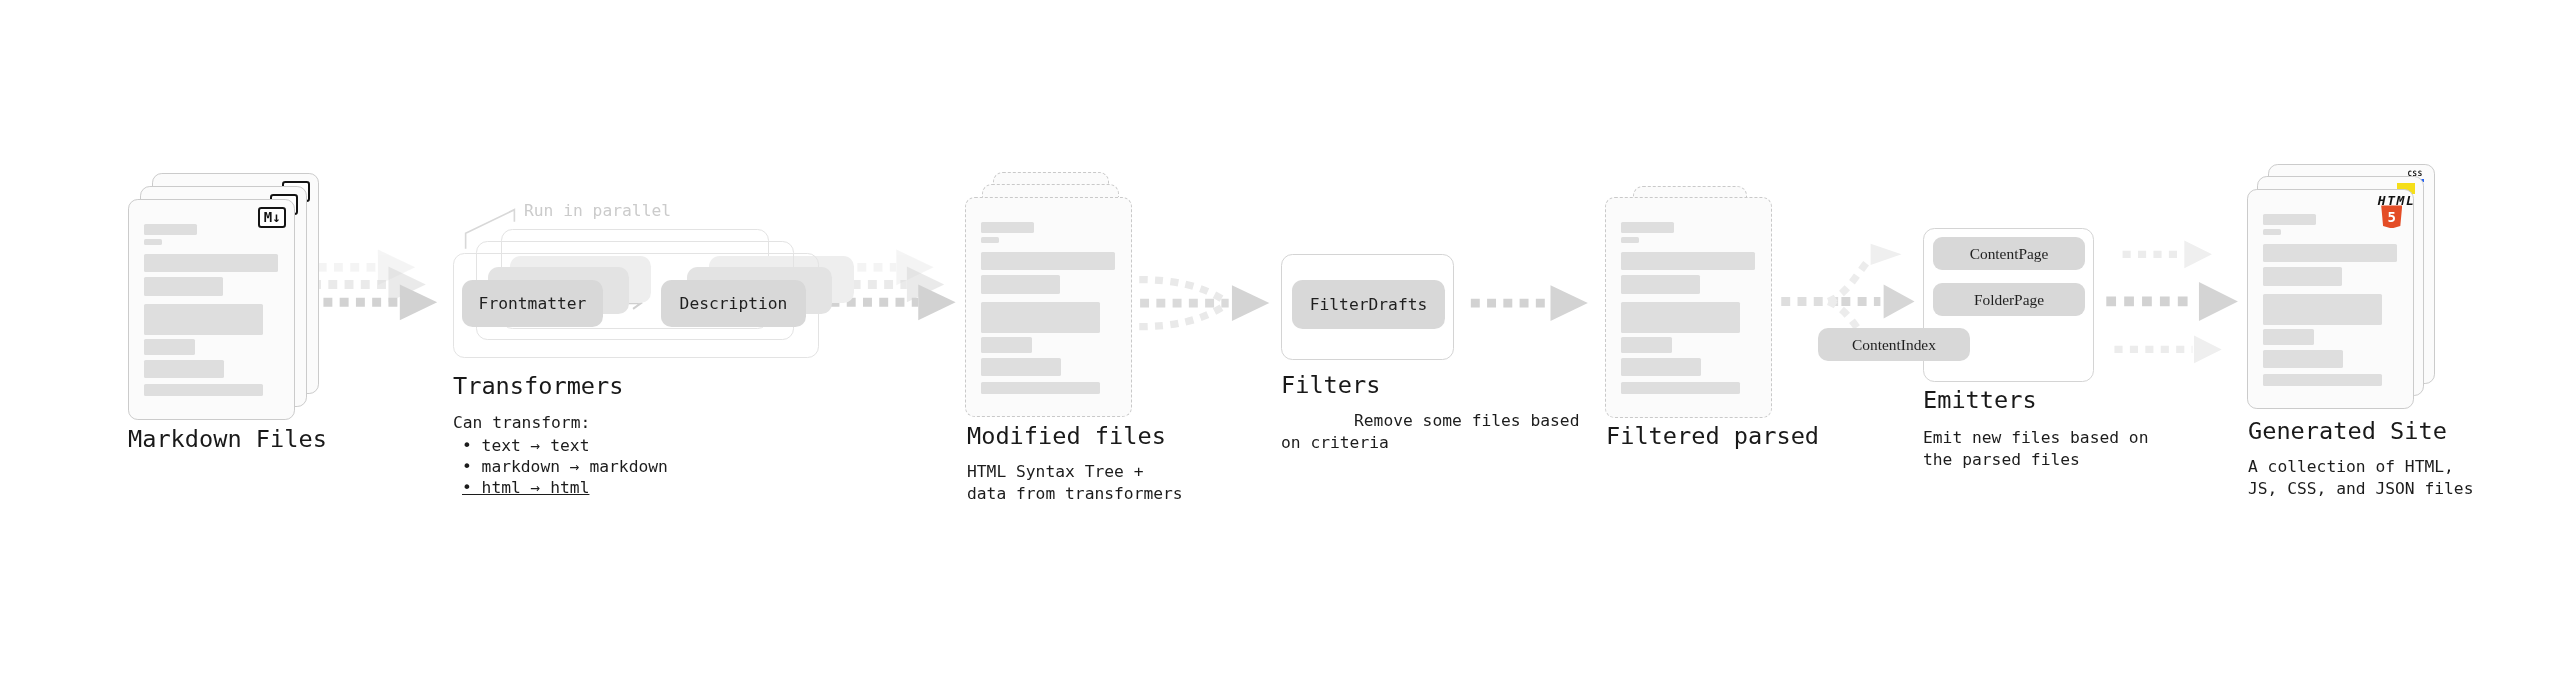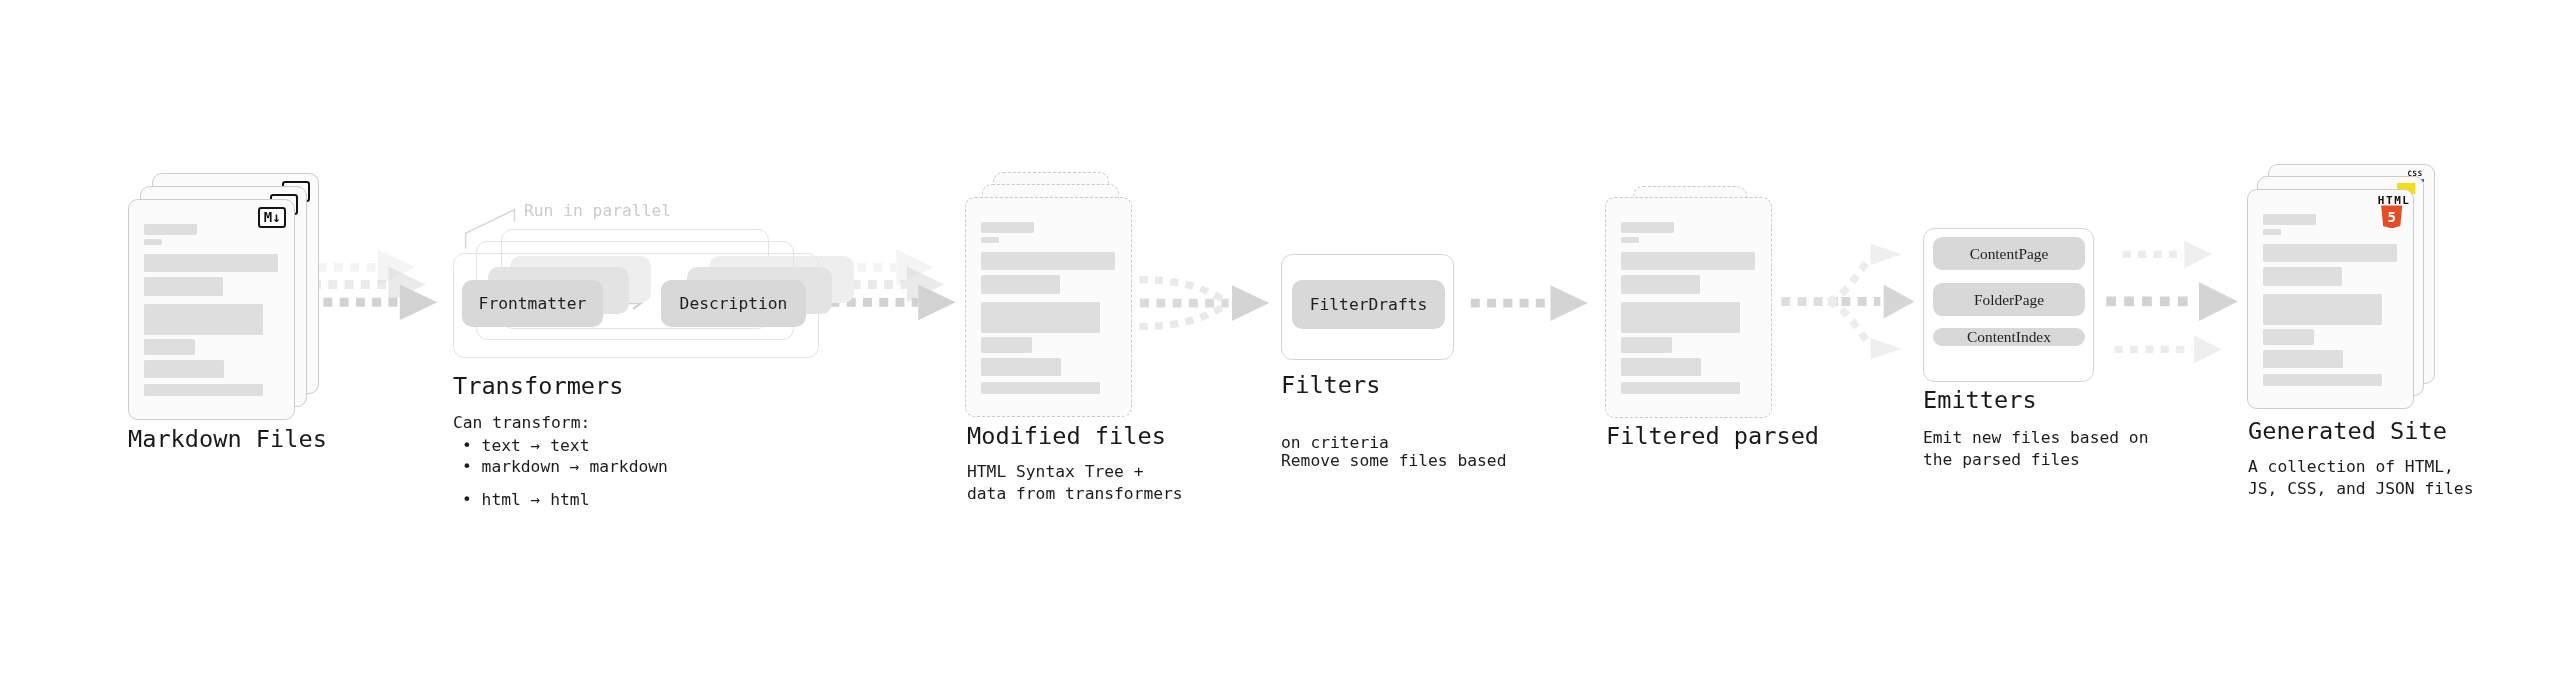--- a/index.html
+++ b/index.html
@@ -30,21 +30,21 @@
   .pill.echo2{background:#eeeeee;}
   .pill.small{font-size:15.4px;border-radius:9px;font-family:Liberation Serif, serif;}
   .tbox{position:absolute;border:1.6px solid #e3e3e3;border-radius:11.4px;box-sizing:border-box;}
   .fbox{position:absolute;border:1.6px solid #d4d4d4;border-radius:11.4px;background:#ffffff;box-sizing:border-box;}
   
   .gs-badge-css{position:absolute;top:4.9px;right:9.8px;text-align:center;}
   .css-word{font-size:7.3px;font-weight:bold;letter-spacing:0.8px;color:#111;line-height:8.1px;display:block;}
   .css-bar{width:18px;height:3.3px;background:#2965f1;margin-top:0.8px;}
   .gs-badge-js{position:absolute;top:5.7px;right:8.1px;width:18px;height:11.4px;background:#f5de19;}
   .gs-badge-html{position:absolute;top:5.7px;right:7.3px;width:28px;text-align:center;}
-  .html-word{font-size:11px;font-weight:bold;letter-spacing:1.6px;color:#111;line-height:9px;display:block;}
+  .html-word{font-size:13px;font-weight:bold;letter-spacing:1.6px;color:#111;line-height:9px;display:block;font-style:italic;}
   .gs-shield{
     width:21px;height:23px;margin:0.8px auto 0;background:#e44d26;
     clip-path:polygon(0 0,100% 0,91% 89%,50% 100%,9% 89%);
     display:flex;align-items:center;justify-content:center;color:#fff;font-weight:bold;font-size:14px;
   }
 </style>
 </head>
 <body>
 
 <div class="canvas">
@@ -148,21 +148,21 @@
     <div class="pill echo1" style="left:488px;top:267px;width:141px;height:47px;"></div>
     <div class="pill echo1" style="left:687px;top:267px;width:145px;height:47px;"></div>
     <div class="tbox" style="left:453px;top:253px;width:366px;height:105px;"></div>
     <div class="pill" style="left:462px;top:280px;width:141px;height:47px;">Frontmatter</div>
     <div class="pill" style="left:661px;top:280px;width:145px;height:47px;">Description</div>
     <div class="note" style="left:524px;top:201px;">Run in parallel</div>
     <div class="stage-title" style="left:453px;top:373px;">Transformers</div>
     <div class="stage-desc" style="left:453px;top:413px;">Can transform:</div>
     <div class="stage-desc" style="left:462px;top:436px;">• text → text</div>
     <div class="stage-desc" style="left:462px;top:457px;">• markdown → markdown</div>
-    <div class="stage-desc" style="left:462px;top:490px;">• html → html</div>
+    <div class="stage-desc" style="left:462px;top:478px;text-decoration:underline;">• html → html</div>
   </div>
 
   <div>
     <div class="doc dashed" style="left:993px;top:172px;width:116px;height:224px;"></div>
     <div class="doc dashed" style="left:982px;top:184px;width:137px;height:224px;"></div>
     <div class="doc dashed" style="left:965px;top:197px;height:220px;">
       <div>
           <div class="sk" style="width: 53px; height: 10.6px; margin-top: 24.4px;"></div>
           <div class="sk" style="width: 18.7px; height: 5.7px; margin-top: 4.1px;"></div>
           <div class="sk" style="width: 134px; height: 18px; margin-top: 9px;"></div>
@@ -175,21 +175,21 @@
     </div>
     <div class="stage-title" style="left:967px;top:423px;">Modified files</div>
     <div class="stage-desc" style="left:967px;top:462px;">HTML Syntax Tree +</div>
     <div class="stage-desc" style="left:967px;top:484px;">data from transformers</div>
   </div>
 
   <div>
     <div class="fbox" style="left:1281px;top:254px;width:173px;height:106px;"></div>
     <div class="pill" style="left:1292px;top:280px;width:153px;height:49px;">FilterDrafts</div>
     <div class="stage-title" style="left:1281px;top:372px;">Filters</div>
-    <div class="stage-desc" style="left:1281px;top:411px;margin-top:40px;">Remove some files based</div>
+    <div class="stage-desc" style="left:1354px;top:411px;">Remove some files based</div>
     <div class="stage-desc" style="left:1281px;top:433px;">on criteria</div>
   </div>
 
   <div>
     <div class="doc dashed" style="left:1633px;top:186px;width:114px;height:224px;"></div>
     <div class="doc dashed" style="left:1605px;top:197px;">
       <div>
           <div class="sk" style="width: 53px; height: 10.6px; margin-top: 24.4px;"></div>
           <div class="sk" style="width: 18.7px; height: 5.7px; margin-top: 4.1px;"></div>
           <div class="sk" style="width: 134px; height: 18px; margin-top: 9px;"></div>
@@ -200,21 +200,21 @@
           <div class="sk" style="width: 119px; height: 12.2px; margin-top: 6.5px;"></div>
         </div>
     </div>
     <div class="stage-title" style="left:1606px;top:423px;">Filtered parsed</div>
   </div>
 
   <div>
     <div class="fbox" style="left:1923px;top:228px;width:171px;height:154px;"></div>
     <div class="pill small" style="left:1933px;top:237px;width:152px;height:33px;">ContentPage</div>
     <div class="pill small" style="left:1933px;top:283px;width:152px;height:33px;">FolderPage</div>
-    <div class="pill small" style="left:1933px;top:328px;width:152px;height:18px;border-radius:10px;">ContentIndex</div>
+    <div class="pill small" style="left:1818px;top:328px;width:152px;height:33px;border-radius:10px;">ContentIndex</div>
     <div class="stage-title" style="left:1923px;top:387px;">Emitters</div>
     <div class="stage-desc" style="left:1923px;top:428px;">Emit new files based on</div>
     <div class="stage-desc" style="left:1923px;top:450px;">the parsed files</div>
   </div>
 
   <div>
     <div class="doc solid" style="left:2268px;top:164px;height:220px;">
       <div class="gs-badge-css">
         <span class="css-word">CSS</span>
         <div class="css-bar"></div>

